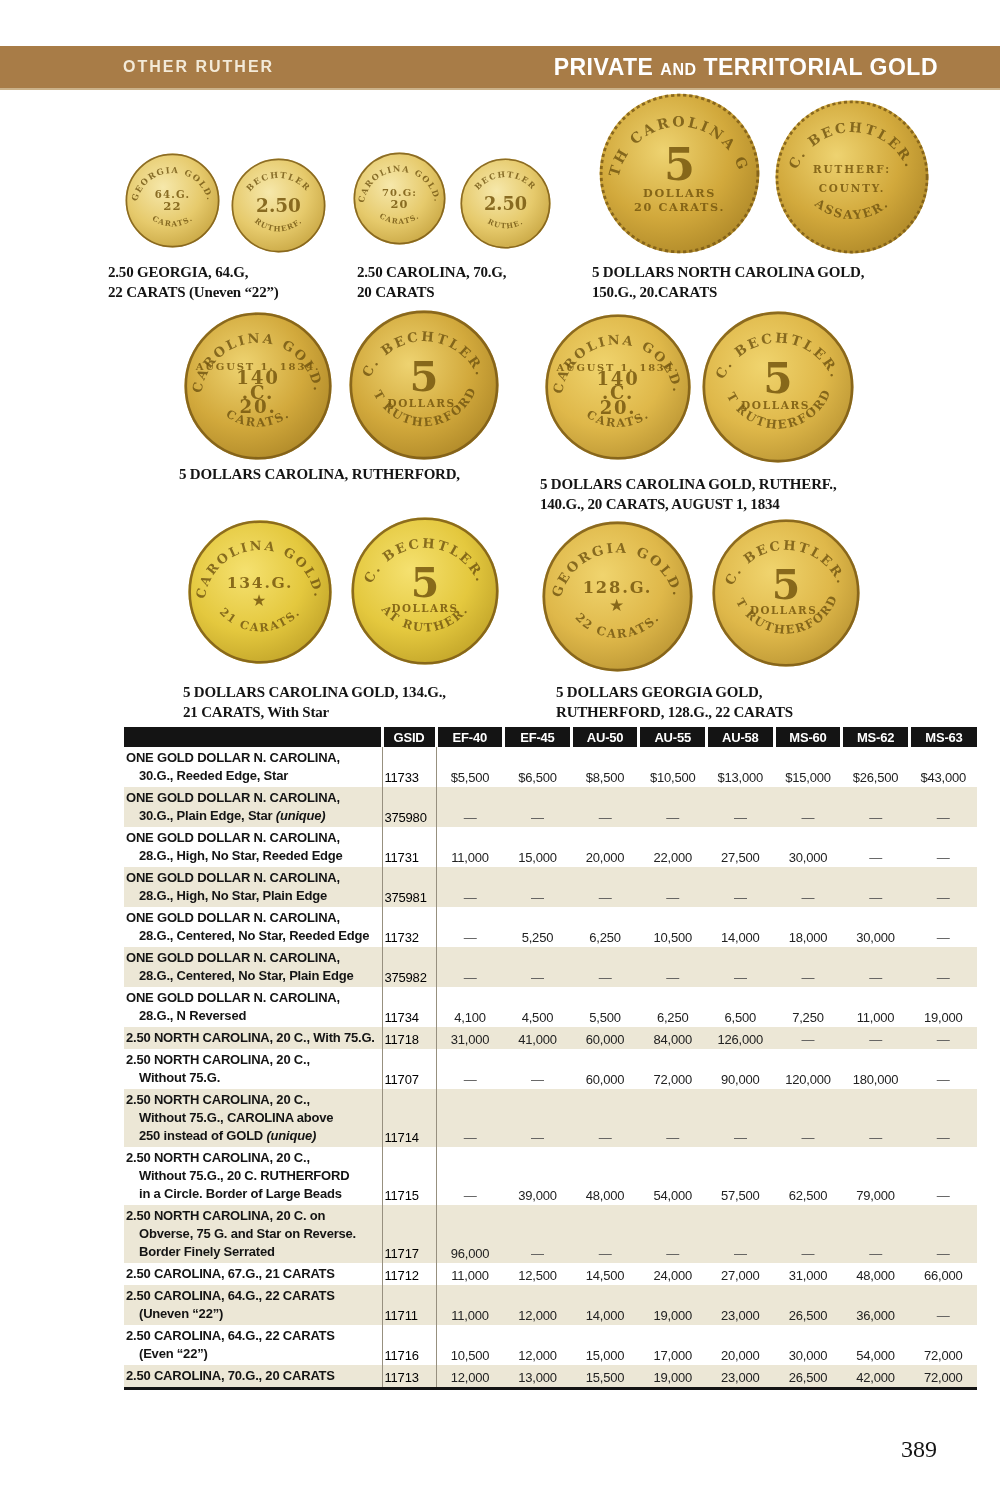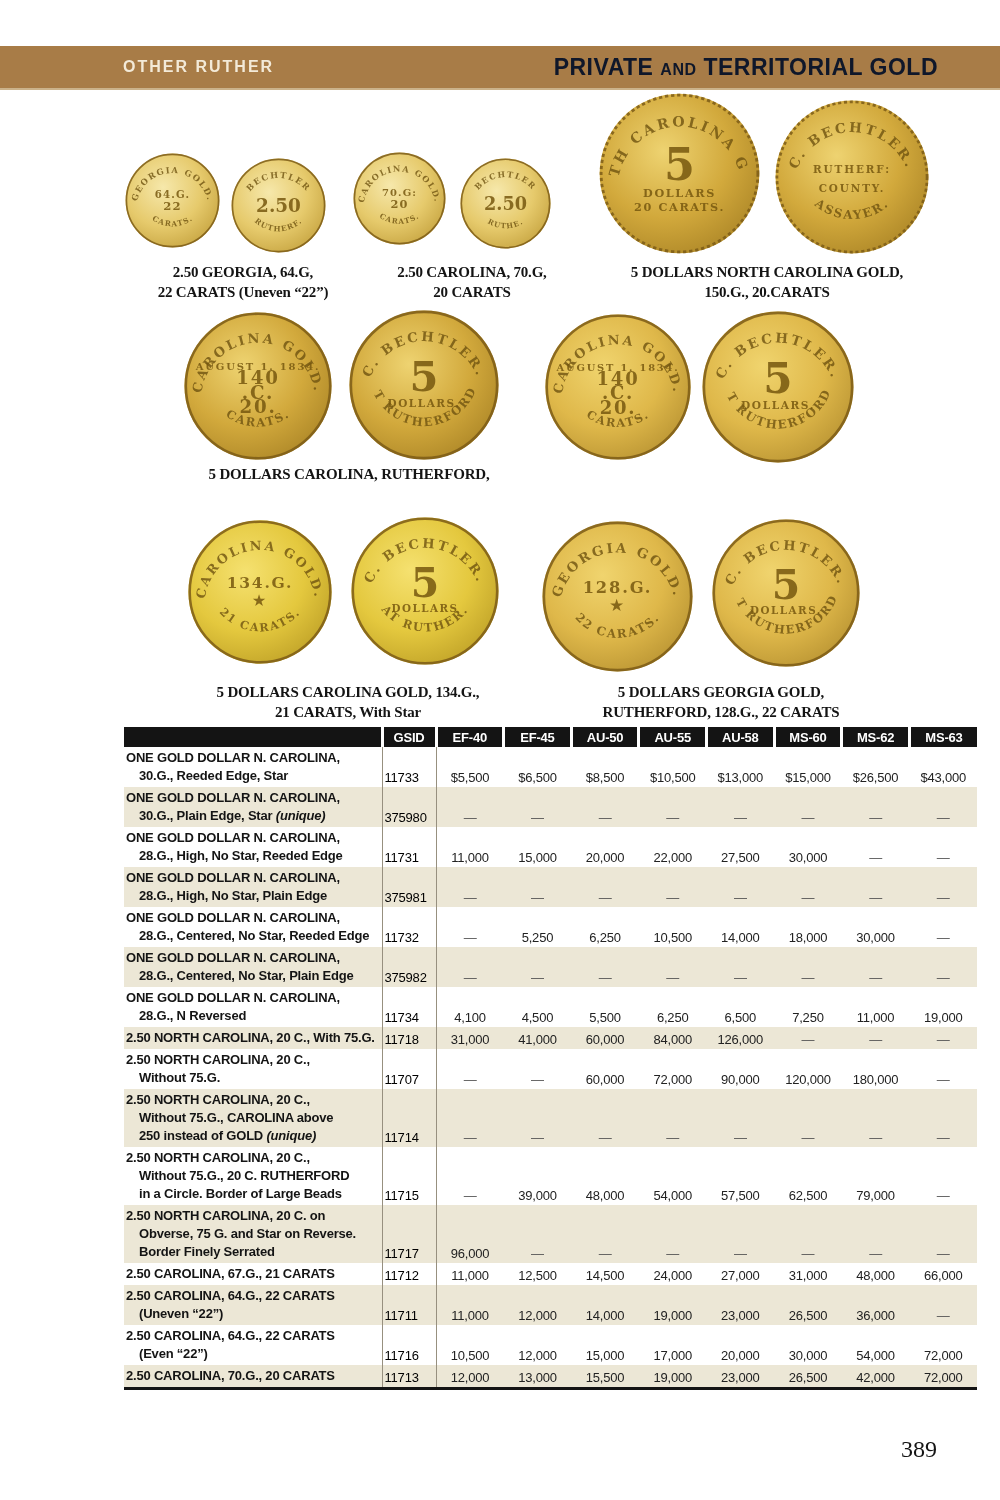--- a/index.html
+++ b/index.html
@@ -4,21 +4,21 @@
 <style>
   html,body{margin:0;padding:0;background:#fff;}
   .sheet{position:relative;width:1000px;height:1500px;background:#ffffff;overflow:hidden;
          font-family:"Liberation Sans",sans-serif;color:#141414;}
 
   
   .topbar{position:absolute;left:0;top:46px;width:1000px;height:42px;background:#a87c47;
           border-bottom:2px solid #cbb28a;}
   .tb-left{position:absolute;left:123px;top:0;line-height:42px;color:#f3ead8;
            font-size:16px;font-weight:bold;letter-spacing:2px;}
-  .tb-right{position:absolute;right:62px;top:0;line-height:42px;color:#0f172a;
+  .tb-right{position:absolute;right:62px;top:0;line-height:42px;color:#ffffff;
             font-size:23px;font-weight:bold;letter-spacing:.5px;white-space:nowrap;}
   .tb-right .and{font-size:16px;}
 
   
   .coin{position:absolute;}
   #c1{left:124px;top:152px;width:97px;height:97px}
   #c2{left:230px;top:157px;width:97px;height:97px}
   #c3{left:352px;top:151px;width:95px;height:95px}
   #c4{left:459px;top:157px;width:93px;height:93px}
   #c5{left:597px;top:91px;width:165px;height:165px}
@@ -28,21 +28,21 @@
   #c9{left:543px;top:312px;width:150px;height:150px}
   #c10{left:700px;top:309px;width:156px;height:156px}
   #c11{left:186px;top:518px;width:148px;height:148px}
   #c12{left:349px;top:515px;width:152px;height:152px}
   #c13{left:540px;top:519px;width:155px;height:155px}
   #c14{left:710px;top:517px;width:152px;height:152px}
   .ce{fill:#6f5310;opacity:.8;font-family:"DejaVu Serif","DejaVu Sans",serif;font-weight:bold;}
   .cc{fill:#77580f;opacity:.85;font-family:"DejaVu Serif","DejaVu Sans",serif;font-weight:bold;}
 
   
-  .cap{position:absolute;text-align:center;font-family:"Liberation Serif",serif;
+  .cap{position:absolute;font-family:"Liberation Serif",serif;
        font-weight:bold;font-size:15px;line-height:20px;color:#141414;letter-spacing:-.2px;}
   #cap1{left:108px;top:262px;width:270px}
   #cap2{left:357px;top:262px;width:230px}
   #cap3{left:592px;top:262px;width:350px}
   #cap4{left:179px;top:464px;width:340px}
   #cap5{left:540px;top:474px;width:350px}
   #cap6{left:183px;top:682px;width:330px}
   #cap7{left:556px;top:682px;width:330px}
 
   
@@ -325,20 +325,24 @@
     <div>2.50 CAROLINA, 70.G,</div>
     <div>20 CARATS</div>
   </div>
   <div class="cap" id="cap3">
     <div>5 DOLLARS NORTH CAROLINA GOLD,</div>
     <div>150.G., 20.CARATS</div>
   </div>
   <div class="cap" id="cap4">
     <div>5 DOLLARS CAROLINA, RUTHERFORD,</div>
   </div>
+  <div class="cap" id="cap5">
+    <div>5 DOLLARS CAROLINA GOLD, RUTHERF.,</div>
+    <div>140.G., 20 CARATS, AUGUST 1, 1834</div>
+  </div>
   <div class="cap" id="cap6">
     <div>5 DOLLARS CAROLINA GOLD, 134.G.,</div>
     <div>21 CARATS, With Star</div>
   </div>
   <div class="cap" id="cap7">
     <div>5 DOLLARS GEORGIA GOLD,</div>
     <div>RUTHERFORD, 128.G., 22 CARATS</div>
   </div>
 
   <table class="pricing">

